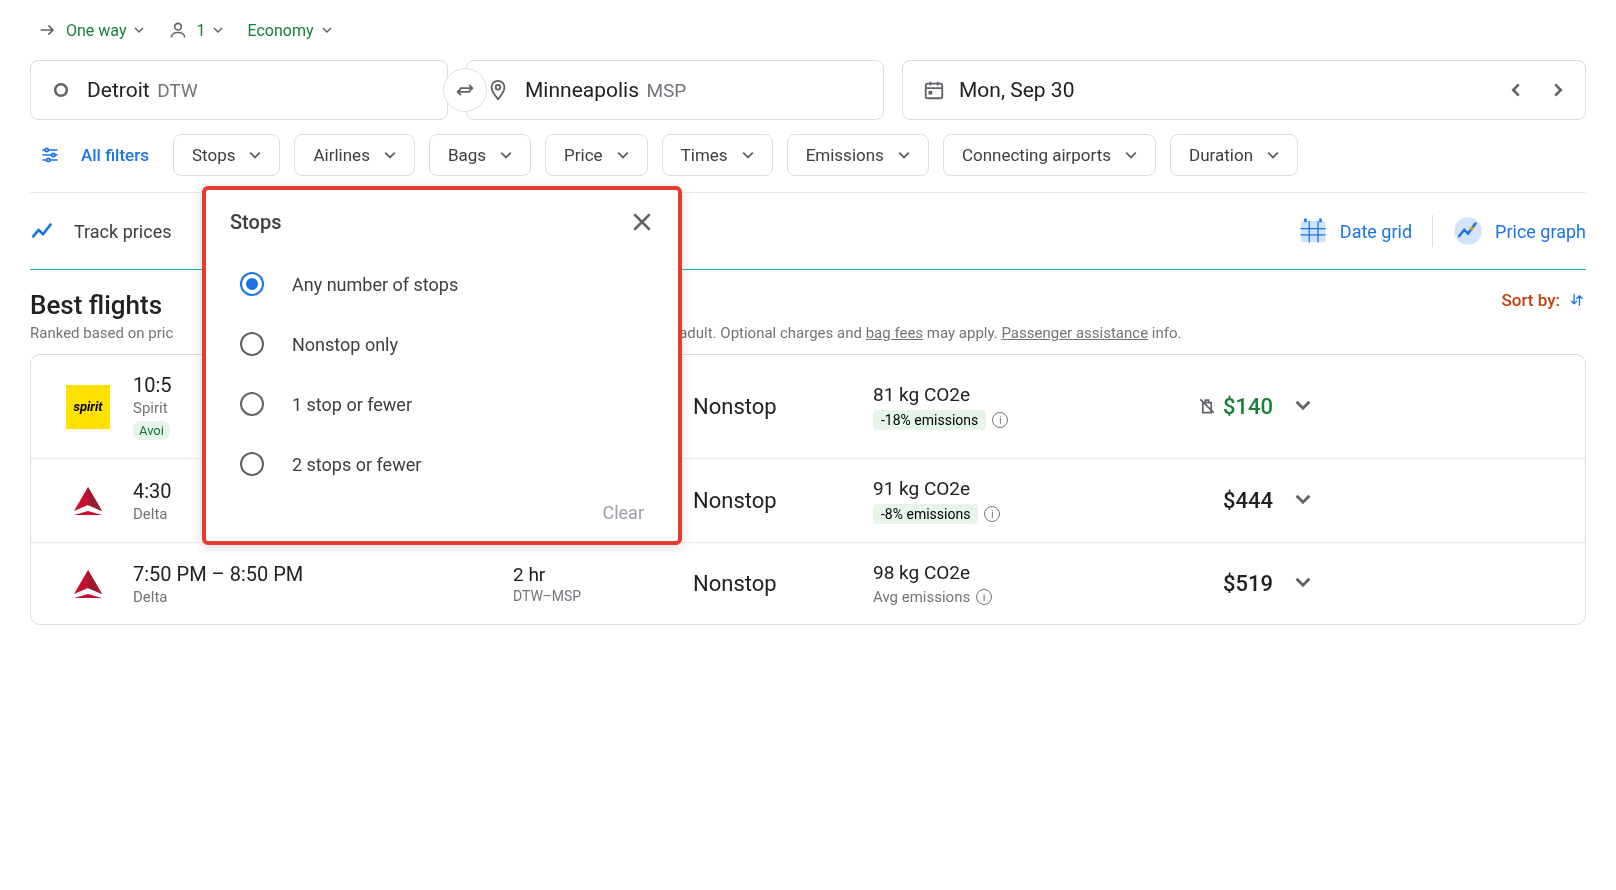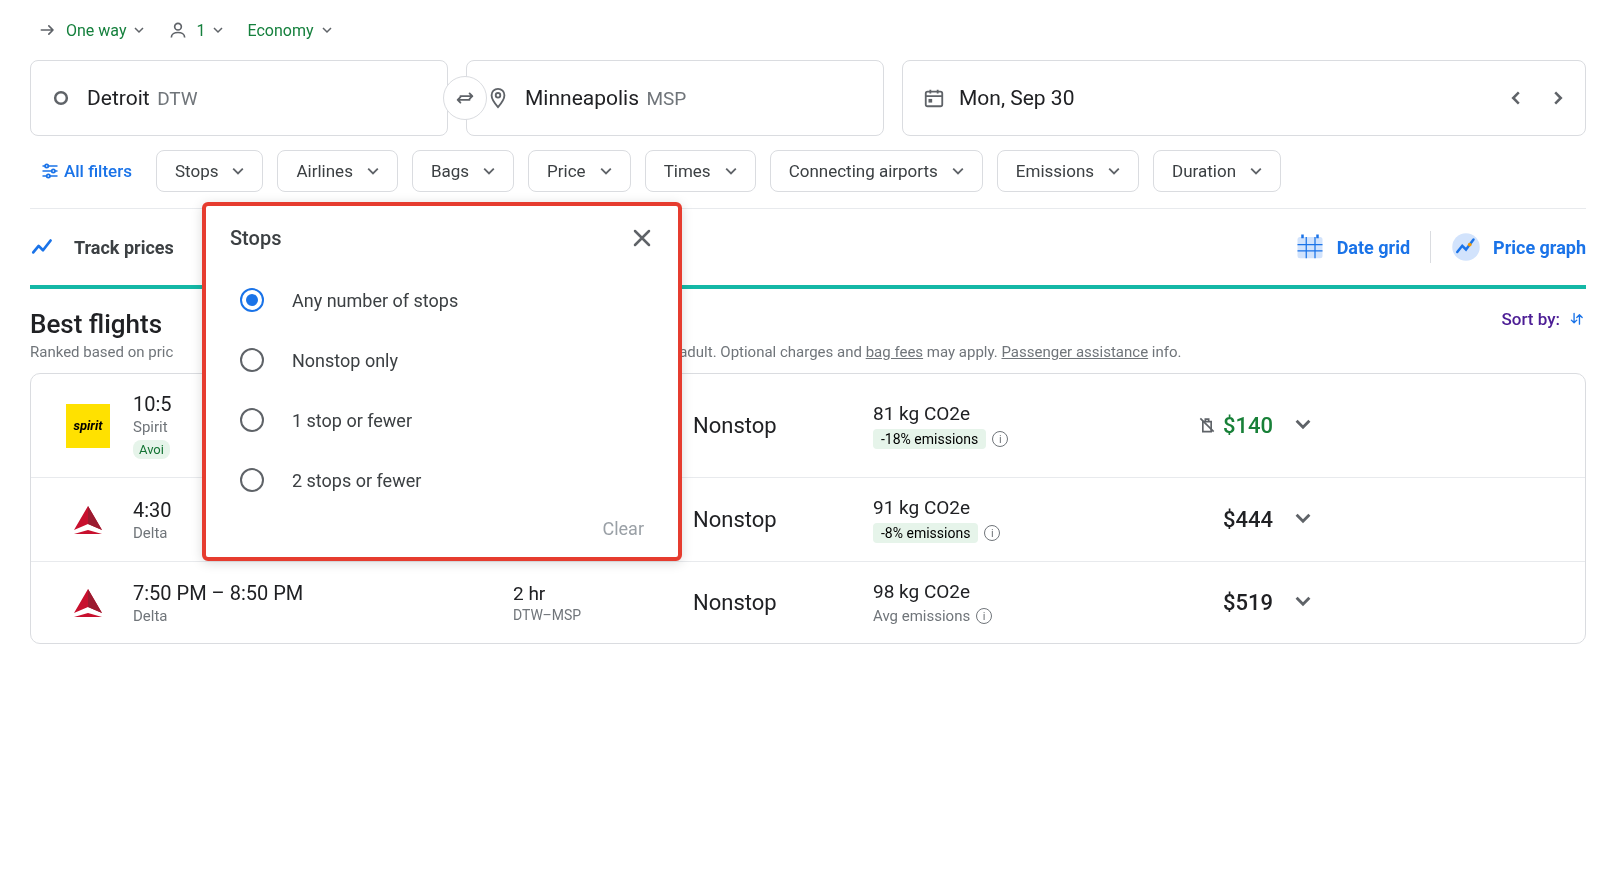--- a/index.html
+++ b/index.html
@@ -30,21 +30,21 @@
 
 .search-row {
   display: flex;
   gap: 18px;
   margin-bottom: 14px;
   position: relative;
 }
 .search-box {
   border: 1px solid #dadce0;
   border-radius: 8px;
-  height: 76px;
+  height: 60px;
   display: flex;
   align-items: center;
   padding: 0 20px;
   gap: 16px;
 }
 .from-box { flex: 0 0 418px; }
 .to-box { flex: 0 0 418px; }
 .date-box { flex: 1; justify-content: space-between; }
 .city-name { font-size: 21px; color: #202124; }
 .city-code { font-size: 19px; color: #70757a; margin-left: 4px; }
@@ -70,21 +70,21 @@
 .filter-row {
   display: flex;
   align-items: center;
   gap: 14px;
   margin-bottom: 16px;
   position: relative;
 }
 .all-filters {
   display: flex;
   align-items: flex-end;
-  gap: 4px;
+  gap: 21px;
   color: #1a73e8;
   font-size: 17px;
   padding: 8px 10px;
   cursor: pointer;
   font-weight: 500;
 }
 .filter-chip {
   border: 1px solid #dadce0;
   border-radius: 8px;
   padding: 10px 18px;
@@ -142,40 +142,39 @@
   background: #1a73e8;
 }
 .popup-footer { text-align: right; margin-top: 8px; }
 .clear-btn { color: #9aa0a6; font-size: 18px; cursor: pointer; padding: 6px 10px; }
 
 .track-row {
   display: flex;
   justify-content: space-between;
   align-items: center;
   border-top: 1px solid #e8eaed;
-  border-bottom: 4px solid #14b8a6;
+  border-bottom: 1px solid #14b8a6;
   padding: 22px 0;
   margin-bottom: 20px;
-  font-weight: bold;
 }
 .track-left { display: flex; align-items: center; gap: 18px; font-size: 18px; color: #3c4043; }
 .track-right { display: flex; align-items: center; gap: 20px; }
 .track-link { display: flex; align-items: center; gap: 12px; color: #1a73e8; font-size: 18px; cursor: pointer; }
 .vdiv { width: 1px; height: 32px; background: #dadce0; }
 
 .best-header-row {
   display: flex;
   justify-content: space-between;
   align-items: flex-start;
   margin-bottom: 12px;
 }
 .best-title { font-size: 26px; font-weight: 500; color: #202124; margin-bottom: 4px; }
 .best-sub { font-size: 15px; color: #70757a; }
 .best-sub .u { text-decoration: underline; cursor: pointer; }
-.sort-by { color: #4c1d95; font-size: 17px; display: flex; align-items: center; gap: 8px; cursor: pointer; font-weight: 500; }
+.sort-by { color: #c2410c; font-size: 17px; display: flex; align-items: center; gap: 8px; cursor: pointer; font-weight: 500; }
 
 .flight-list {
   border: 1px solid #dadce0;
   border-radius: 10px;
   overflow: hidden;
 }
 .flight-row {
   display: grid;
   grid-template-columns: 90px 380px 180px 180px 230px 170px 60px;
   align-items: center;
@@ -321,27 +320,27 @@
           <path d="M1 3l4 4 4-4" stroke="#5f6368" stroke-width="1.5" fill="none"></path>
         </svg>
       </div>
       <div class="filter-chip">
         <span>Times</span>
         <svg width="12" height="12" viewBox="0 0 10 10">
           <path d="M1 3l4 4 4-4" stroke="#5f6368" stroke-width="1.5" fill="none"></path>
         </svg>
       </div>
       <div class="filter-chip">
+        <span>Emissions</span>
+        <svg width="12" height="12" viewBox="0 0 10 10">
+          <path d="M1 3l4 4 4-4" stroke="#5f6368" stroke-width="1.5" fill="none"></path>
+        </svg>
+      </div>
+      <div class="filter-chip">
         <span>Connecting airports</span>
-        <svg width="12" height="12" viewBox="0 0 10 10">
-          <path d="M1 3l4 4 4-4" stroke="#5f6368" stroke-width="1.5" fill="none"></path>
-        </svg>
-      </div>
-      <div class="filter-chip">
-        <span>Emissions</span>
         <svg width="12" height="12" viewBox="0 0 10 10">
           <path d="M1 3l4 4 4-4" stroke="#5f6368" stroke-width="1.5" fill="none"></path>
         </svg>
       </div>
       <div class="filter-chip">
         <span>Duration</span>
         <svg width="12" height="12" viewBox="0 0 10 10">
           <path d="M1 3l4 4 4-4" stroke="#5f6368" stroke-width="1.5" fill="none"></path>
         </svg>
       </div>

